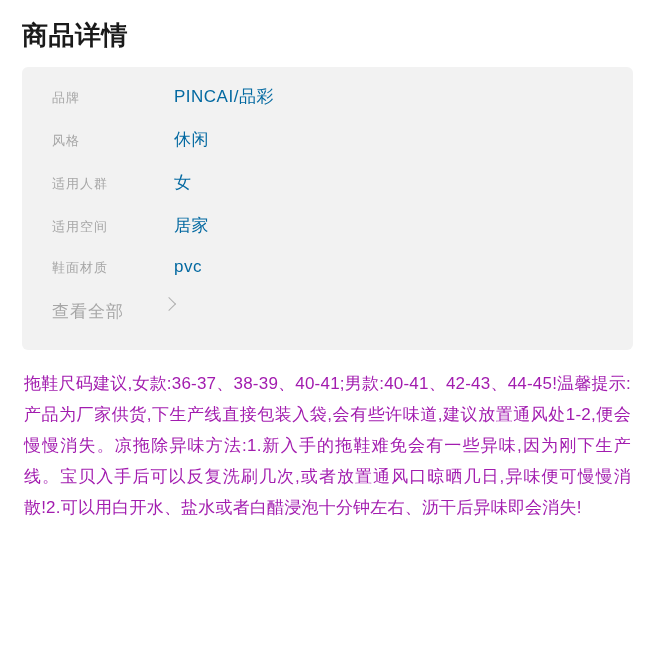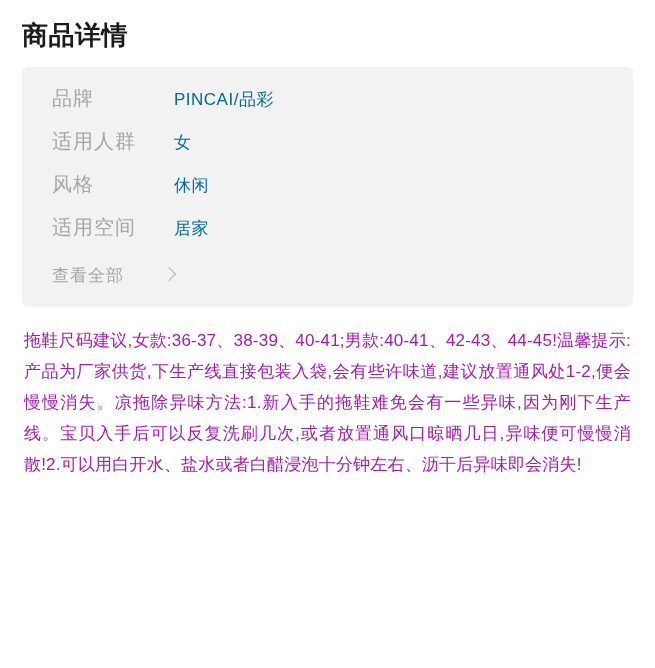--- a/index.html
+++ b/index.html
@@ -35,32 +35,31 @@
   }
   .spec-row {
     display: flex;
     align-items: baseline;
     padding: 0 0 0 30px;
     height: 43px;
   }
   .spec-label {
     width: 122px;
     flex: 0 0 122px;
-    font-size: 20px;
+    font-size: 13px;
     color: #a6a6a6;
     letter-spacing: 1px;
   }
   .spec-value {
     font-size: 17px;
     color: #0369a1;
     letter-spacing: 0.5px;
   }
   .view-all {
     display: flex;
-    align-items: center;
     padding-left: 30px;
     height: 36px;
     cursor: pointer;
     gap: 32px;
   }
   .view-all-label {
     font-size: 17px;
     color: #a6a6a6;
     letter-spacing: 1px;
   }
@@ -93,34 +92,38 @@
 
   <div class="spec-card">
 
     <div class="spec-row">
       <div class="spec-label">品牌</div>
       <div class="spec-value">PINCAI/品彩</div>
     </div>
 
 
     <div class="spec-row">
-      <div class="spec-label">适用人群</div>
-      <div class="spec-value">女</div>
+      <div class="spec-label">风格</div>
+      <div class="spec-value">休闲</div>
     </div>
 
     <div class="spec-row">
-      <div class="spec-label">风格</div>
-      <div class="spec-value">休闲</div>
+      <div class="spec-label">适用人群</div>
+      <div class="spec-value">女</div>
     </div>
 
     <div class="spec-row">
       <div class="spec-label">适用空间</div>
       <div class="spec-value">居家</div>
     </div>
 
+    <div class="spec-row">
+      <div class="spec-label">鞋面材质</div>
+      <div class="spec-value">pvc</div>
+    </div>
 
     <div class="view-all">
       <span class="view-all-label">查看全部</span>
       <span class="chevron"></span>
     </div>
 
   </div>
 
   <div class="description">拖鞋尺码建议,女款:36-37、38-39、40-41;男款:40-41、42-43、44-45!温馨提示:产品为厂家供货,下生产线直接包装入袋,会有些许味道,建议放置通风处1-2,便会慢慢消失。凉拖除异味方法:1.新入手的拖鞋难免会有一些异味,因为刚下生产线。宝贝入手后可以反复洗刷几次,或者放置通风口晾晒几日,异味便可慢慢消散!2.可以用白开水、盐水或者白醋浸泡十分钟左右、沥干后异味即会消失!</div>
 

